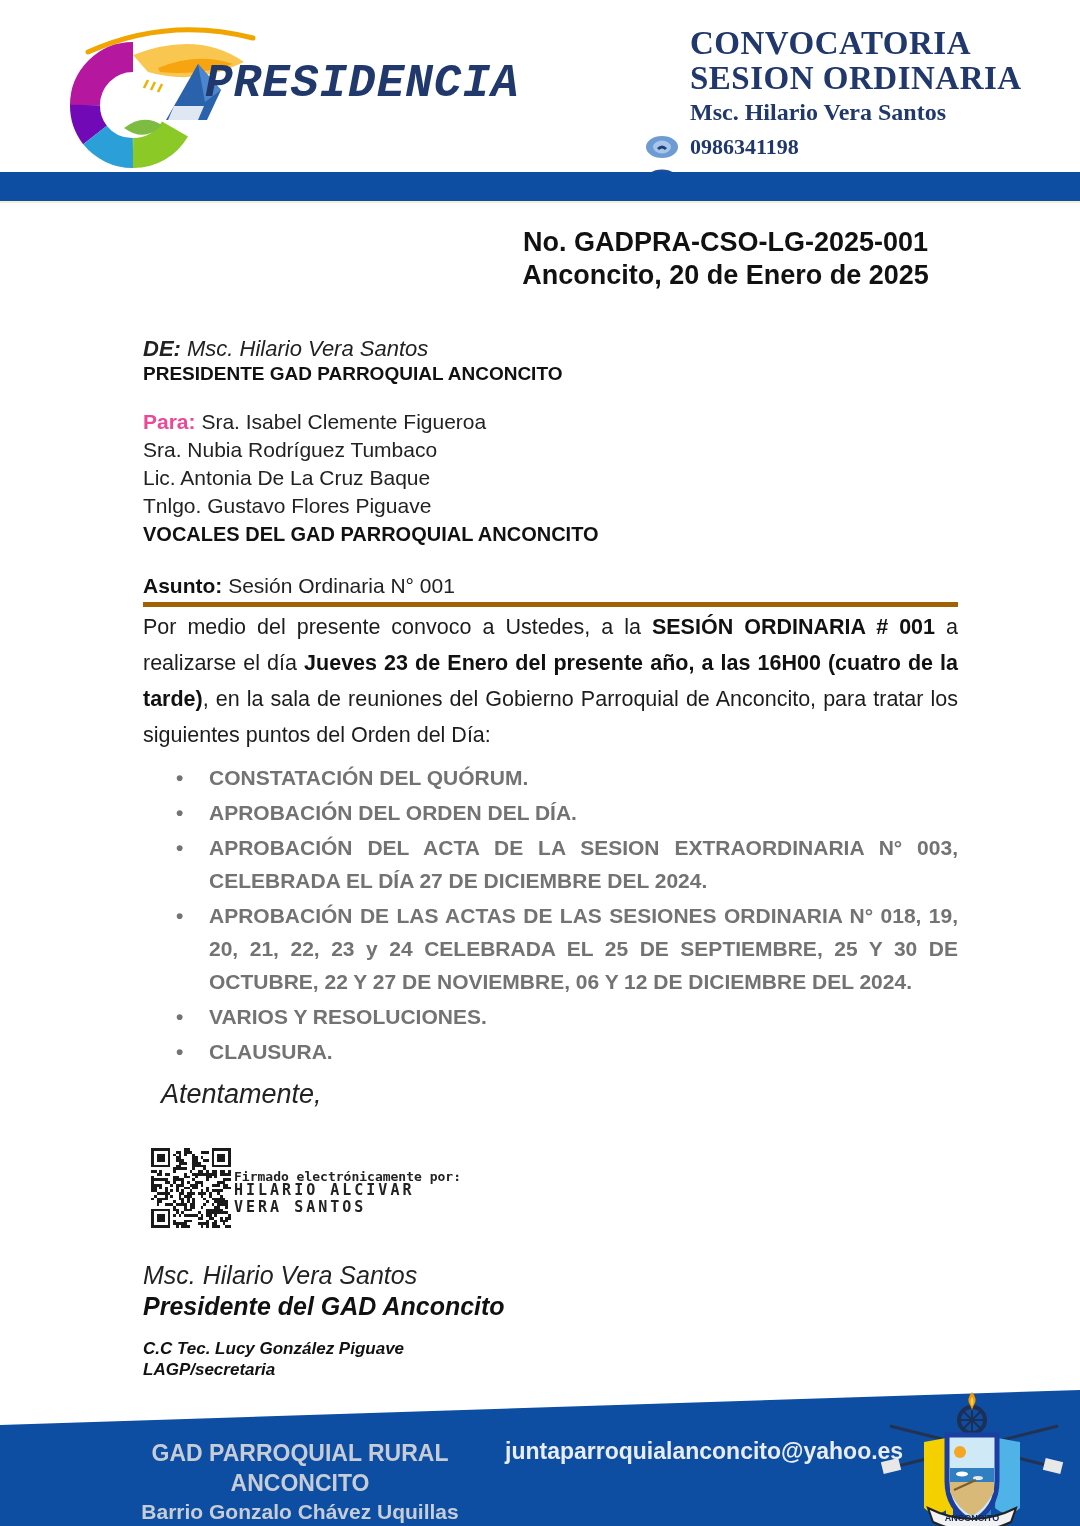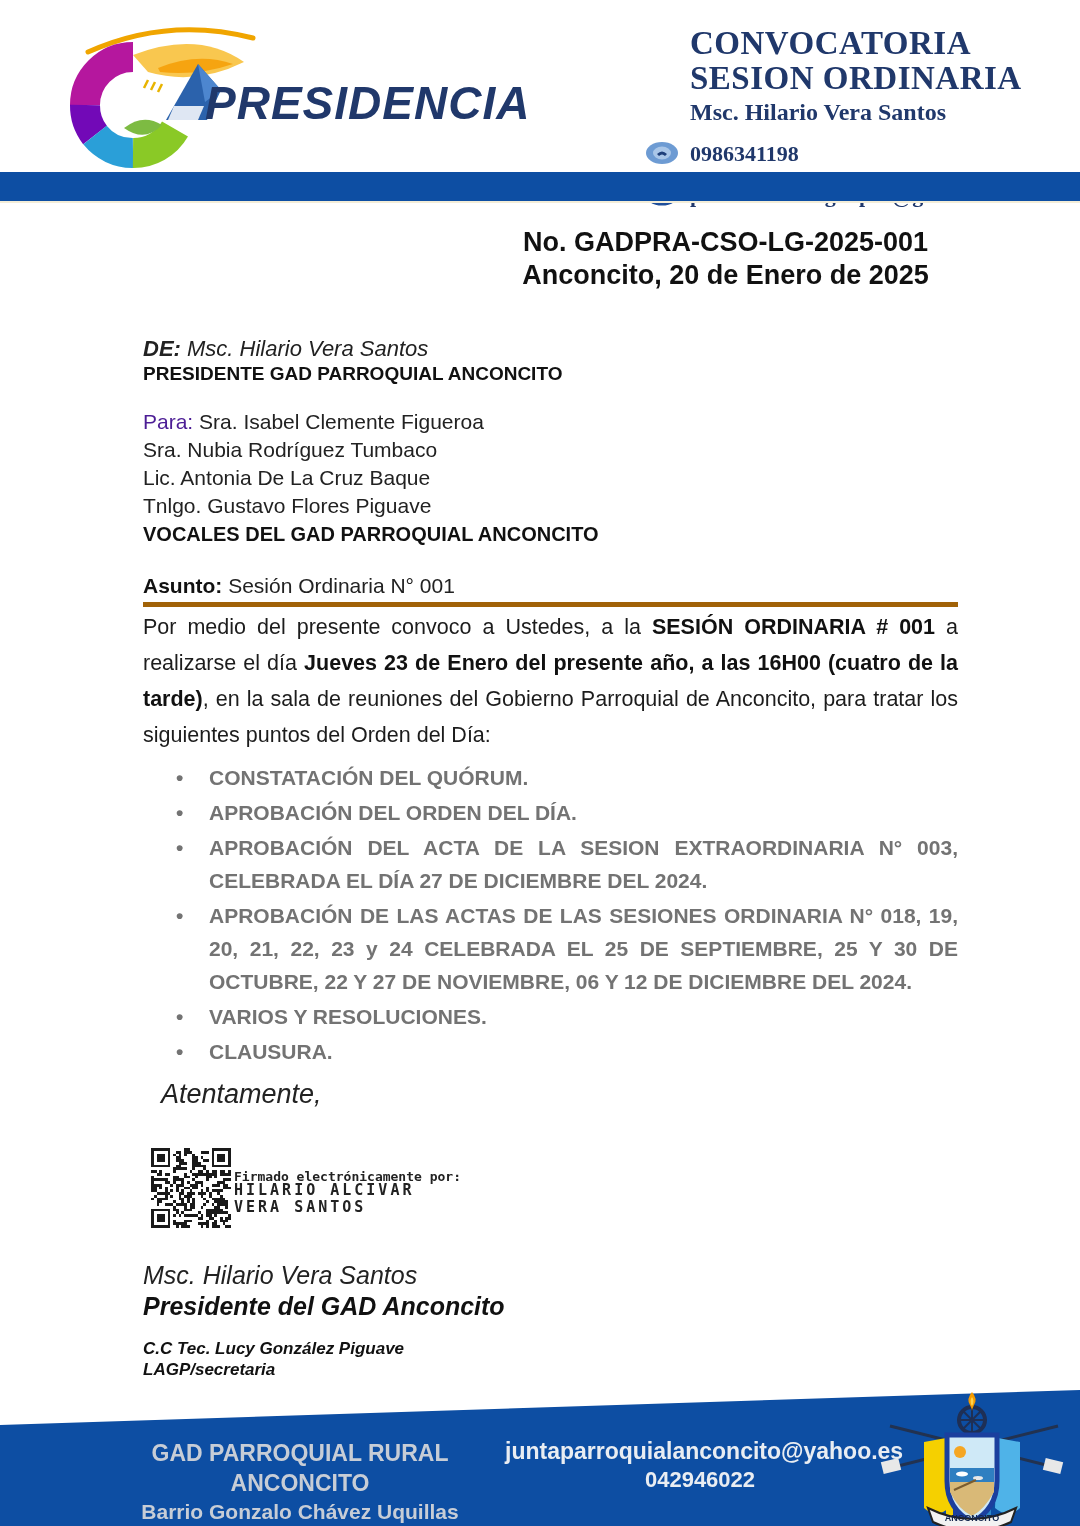--- a/index.html
+++ b/index.html
@@ -4,34 +4,34 @@
 <style>
   html,body { margin:0; padding:0; background:#ffffff; }
   .page {
     position:relative; width:1080px; height:1526px; overflow:hidden;
     background:#ffffff; font-family:"Liberation Sans", sans-serif; color:#1a1a1a;
   }
   
   .letterhead { position:absolute; top:0; left:0; width:1080px; height:172px; background:#fff; }
   .logo { position:absolute; left:48px; top:10px; width:230px; height:160px; }
   .brand {
-    position:absolute; left:205px; top:76px;
-    font-family:Liberation Sans, sans-serif; font-weight:bold; font-style:italic;
+    position:absolute; left:205px; top:58px;
+    font-family:Liberation Mono, monospace; font-weight:bold; font-style:italic;
     font-size:46px; color:#20386b; letter-spacing:1px;
   }
   .header-right { position:absolute; left:640px; top:26px; width:420px; }
   .hr-title {
     font-family:"Liberation Serif", serif; font-weight:bold; color:#20386b;
     font-size:33px; line-height:35px; margin-left:50px; letter-spacing:0.5px;
   }
   .hr-person {
     font-family:"Liberation Serif", serif; font-weight:bold; color:#20386b;
     font-size:24px; line-height:28px; margin-left:50px; margin-top:2px;
   }
-  .contact-row { display:flex; margin-left:4px; margin-top:15px; height:26px; }
+  .contact-row { display:flex; align-items:center; margin-left:4px; margin-top:8px; height:26px; }
   .contact-row .badge { width:36px; height:24px; flex:0 0 36px; }
   .contact-row .ctext {
     font-family:"Liberation Serif", serif; font-weight:bold; color:#20386b;
     font-size:22px; margin-left:10px;
   }
   .top-bar {
     position:absolute; top:172px; left:0; width:1080px; height:29px;
     background:#0d4ea3; border-bottom:2px solid #f3edd8;
   }
   
@@ -39,21 +39,21 @@
   .doc-number {
     margin-top:4px; margin-left:350px; width:465px; text-align:center;
     font-weight:bold; font-size:27px; line-height:33px; color:#111;
   }
   .from-block { margin-top:44px; }
   .from-line { font-size:22px; line-height:26px; font-style:italic; color:#222; }
   .from-line .lbl { font-weight:bold; }
   .from-title { font-weight:bold; font-size:19px; line-height:24px; color:#111; }
   .para-block { margin-top:22px; font-size:21px; color:#222; }
   .recipient-line { line-height:28px; }
-  .recipient-line .lbl { font-weight:normal; color:#4c1d95; }
+  .recipient-line .lbl { font-weight:bold; color:#ec4899; }
   .recipients-title { font-weight:bold; font-size:20px; line-height:28px; color:#111; }
   .subject-row {
     font-size:21px; line-height:24px; color:#222; padding-bottom:4px;
     border-bottom:5px solid #a16207;
   }
   .subject-row .lbl { font-weight:bold; color:#111; }
   .body-par { margin-top:2px; font-size:21.5px; line-height:36px; text-align:justify; color:#1c1c1c; }
   .body-par .b { font-weight:bold; color:#111; }
   .agenda { margin:0; margin-top:8px; padding:0 0 0 66px; list-style:none; }
   .agenda li {
@@ -524,21 +524,20 @@
   </div>
 
   <div class="footer">
     <div class="footer-bg"></div>
     <div class="footer-left">
       <div class="l1">GAD PARROQUIAL RURAL ANCONCITO</div>
       <div class="l2">Barrio Gonzalo Chávez Uquillas</div>
     </div>
     <div class="footer-right">
       <div class="l1">juntaparroquialanconcito@yahoo.es</div>
-      <div class="l2">042946022</div>
     </div>
     <svg class="crest" viewBox="0 0 200 150" aria-hidden="true">
       <g stroke="#223250" stroke-width="3">
         <line x1="18" y1="78" x2="186" y2="36"></line>
         <line x1="18" y1="36" x2="186" y2="78"></line>
       </g>
       <rect x="10" y="70" width="18" height="12" fill="#e8e8e8" transform="rotate(-14 19 76)"></rect>
       <rect x="172" y="70" width="18" height="12" fill="#e8e8e8" transform="rotate(14 181 76)"></rect>
       <path d="M52,52 L74,48 L77,118 Q64,129 52,118 Z" fill="#f5d000"></path>
       <path d="M126,48 L148,52 L148,118 Q136,129 123,118 Z" fill="#4fb3e8"></path>

